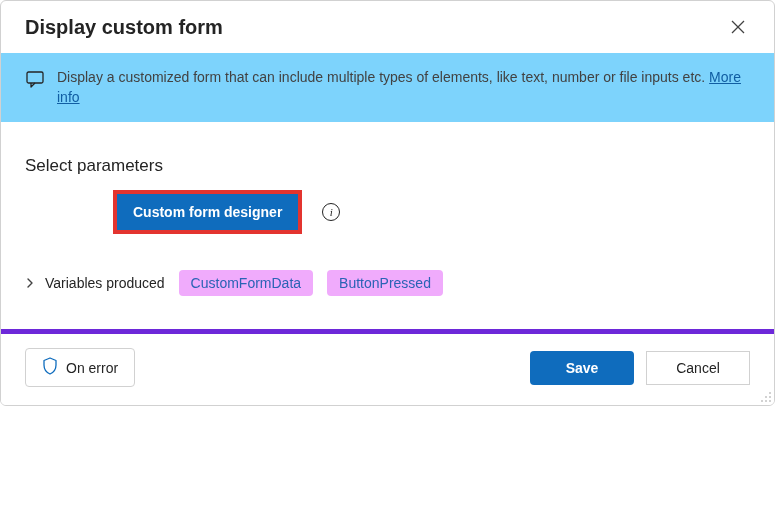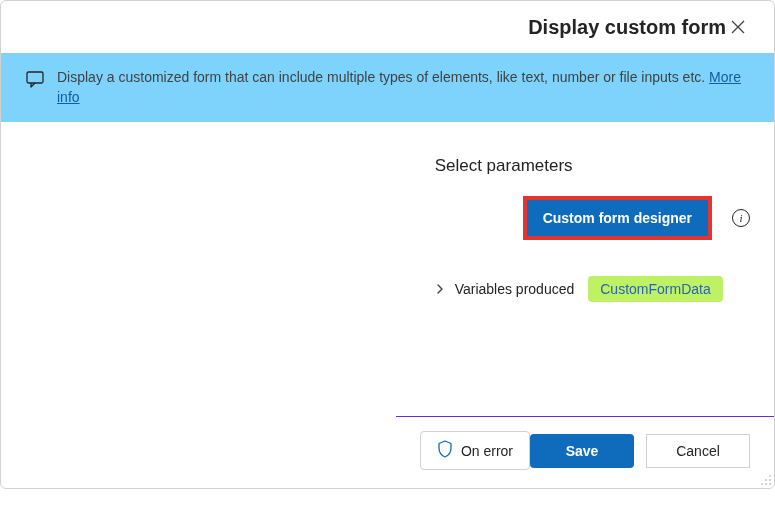--- a/index.html
+++ b/index.html
@@ -5,29 +5,28 @@
   * { box-sizing: border-box; }
   html, body {
     margin: 0; padding: 0;
     font-family: "Segoe UI", -apple-system, sans-serif;
     font-size: 14px;
     color: #323130;
     background: #fff;
   }
   .dialog {
     width: 775px;
-    height: 489px;
+    height: 406px;
     border: 1px solid #d1d1d1;
     border-radius: 6px;
     overflow: hidden;
     display: flex;
     flex-direction: column;
     position: relative;
     background: #fff;
-    align-items: flex-end;
   }
   .header {
     display: flex;
     align-items: center;
     justify-content: space-between;
     padding: 14px 24px 14px 24px;
   }
   .header-title {
     font-size: 20px;
     font-weight: 600;
@@ -61,21 +60,21 @@
     cursor: pointer;
   }
   .body {
     flex: 1;
     padding: 24px 24px 0 24px;
     overflow: auto;
   }
   .section-title {
     font-size: 17px;
     color: #242424;
-    margin: 10px 0 20px 0;
+    margin: 10px 0 14px 0;
   }
   .designer-row {
     display: flex;
     align-items: center;
     gap: 20px;
     margin-left: 88px;
     margin-bottom: 36px;
   }
   .highlight-frame {
     border: 4px solid #e3342f;
@@ -113,29 +112,29 @@
     gap: 10px;
     cursor: pointer;
     color: #242424;
   }
   .chevron {
     width: 10px; height: 10px;
     display: inline-flex;
     align-items: center; justify-content: center;
   }
   .var-pill {
-    background: #bef264;
+    background: #f0abfc;
     color: #2a63b5;
     border-radius: 4px;
     padding: 5px 12px;
     font-size: 14px;
     cursor: pointer;
   }
   .footer {
-    border-top: 1px solid #6d28d9;
+    border-top: 5px solid #6d28d9;
     padding: 14px 24px 18px 24px;
     display: flex;
     align-items: center;
     justify-content: space-between;
     background: #fff;
   }
   .onerror-btn {
     background: #fff;
     border: 1px solid #d1d1d1;
     border-radius: 4px;
@@ -223,20 +222,21 @@
     <div class="vars-row">
       <div class="chevron-toggle">
         <span class="chevron">
           <svg width="8" height="10" viewBox="0 0 8 10">
               <path d="M2 1 L6 5 L2 9" fill="none" stroke="#424242" stroke-width="1.4" stroke-linecap="round" stroke-linejoin="round"></path>
             </svg>
         </span>
         <span>Variables produced</span>
       </div>
       <span class="var-pill">CustomFormData</span>
+      <span class="var-pill">ButtonPressed</span>
     </div>
   </div>
 
   <div class="footer">
     <button class="onerror-btn">
       <span>
         <svg width="16" height="18" viewBox="0 0 16 18">
           <path d="M8 1 L14 3.5 V8 C14 12.5 11.5 15.5 8 17 C4.5 15.5 2 12.5 2 8 V3.5 Z" fill="none" stroke="#0f6cbd" stroke-width="1.3" stroke-linejoin="round"></path>
         </svg>
       </span>

